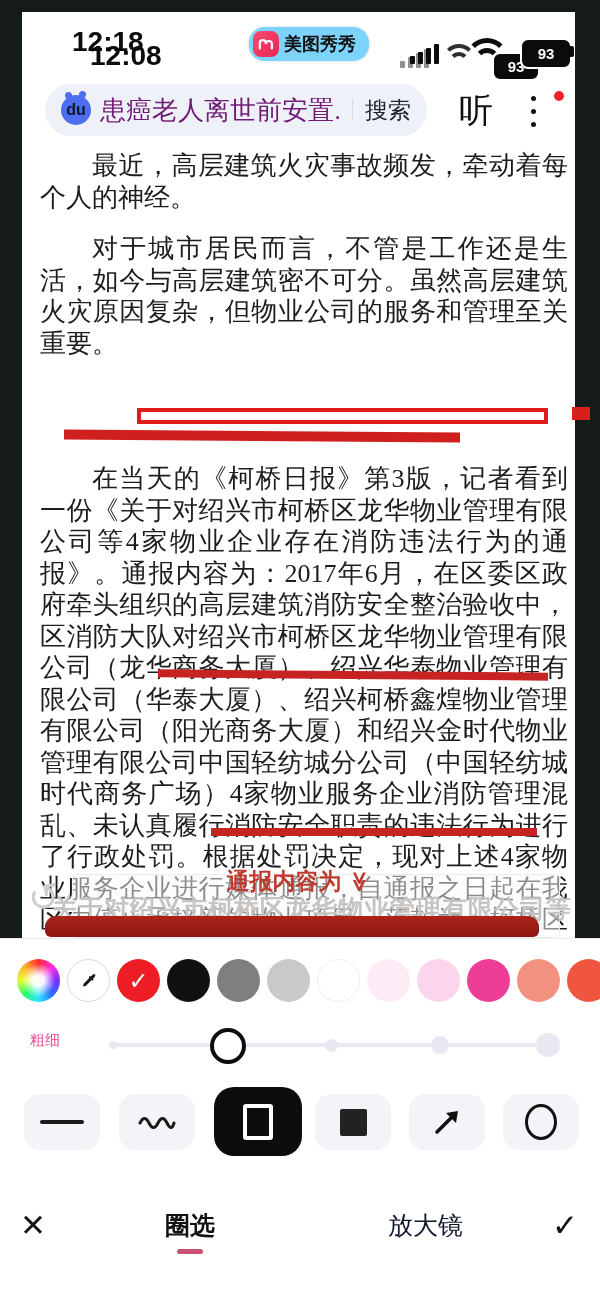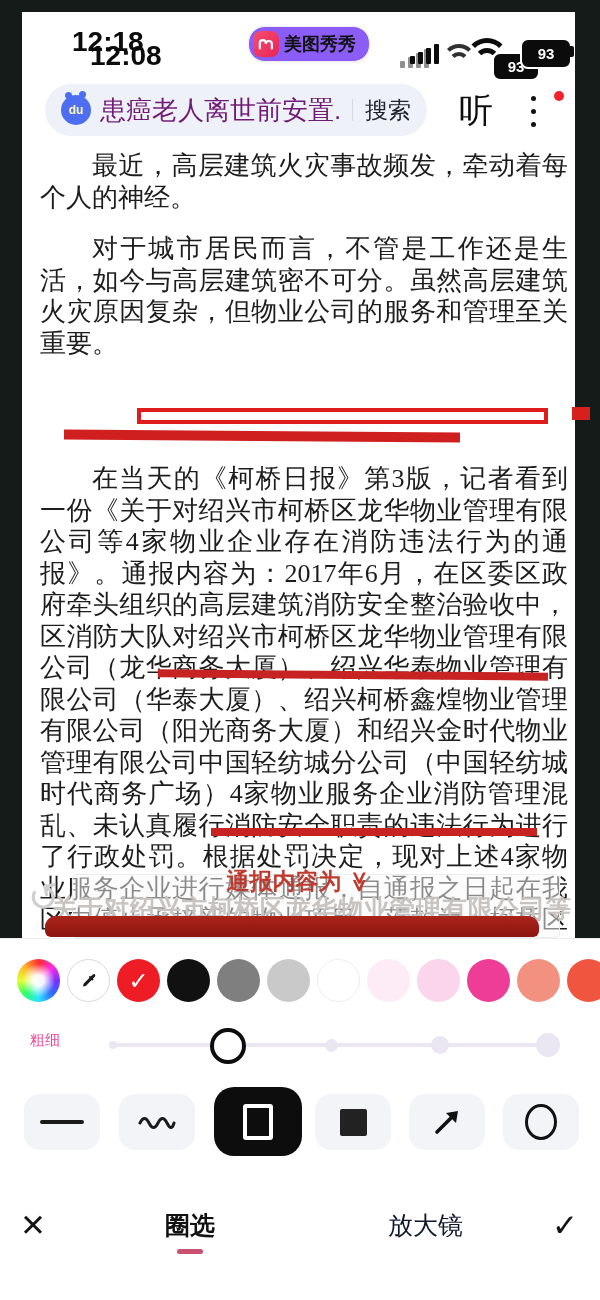--- a/index.html
+++ b/index.html
@@ -5,37 +5,37 @@
   html,body{margin:0;padding:0;background:#444;}
   #page{position:relative;width:600px;height:1300px;background:#141b18;overflow:hidden;
         font-family:"Liberation Sans","DejaVu Sans",sans-serif;}
   .abs{position:absolute;}
 
   
   #shot{position:absolute;left:22px;top:12px;width:553px;height:926px;background:#ffffff;overflow:hidden;}
 
   
   .clock{position:absolute;font-weight:700;font-size:28px;color:#0b0b0b;letter-spacing:0;}
-  .meitu-pill{position:absolute;left:226px;top:14px;width:120px;height:34px;background:#8b5cf6;border:1px solid #f0f0f0;
+  .meitu-pill{position:absolute;left:226px;top:14px;width:120px;height:34px;background:#7dd3fc;border:1px solid #f0f0f0;
               border-radius:17px;display:flex;align-items:center;box-shadow:0 1px 3px rgba(0,0,0,.06);}
   .meitu-ic{width:26px;height:26px;margin-left:4px;border-radius:8px;background:linear-gradient(135deg,#f64d6f,#e82457);
             display:flex;align-items:center;justify-content:center;flex:0 0 auto;}
   .meitu-name{font-size:18px;font-weight:700;color:#111;margin-left:5px;white-space:nowrap;}
   .bars{position:absolute;display:flex;align-items:flex-end;gap:3px;}
   .bars i{display:block;width:5px;background:#0c0c0c;border-radius:1px;}
   .wifi{position:absolute;}
   .wifi i{position:absolute;left:50%;transform:translateX(-50%);border-style:solid;
           border-color:#0c0c0c transparent transparent transparent;border-radius:50%;}
   .batt{position:absolute;background:#0b0b0b;color:#fff;border-radius:8px;display:flex;align-items:center;
         justify-content:center;font-weight:700;font-size:15px;border:2px solid #fff;}
 
   
   .search-pill{position:absolute;left:23px;top:72px;width:382px;height:52px;background:#eef1f8;border-radius:26px;
                display:flex;align-items:center;padding:0 16px;box-sizing:border-box;}
-  .paw{width:30px;height:30px;border-radius:50%;background:#4e6ef2;color:#fef9c3;font-size:12px;font-weight:700;
+  .paw{width:30px;height:30px;border-radius:50%;background:#4e6ef2;color:#0f172a;font-size:16px;font-weight:700;
        display:flex;align-items:center;justify-content:center;flex:0 0 auto;position:relative;}
   .paw:before{content:"";position:absolute;top:-3px;left:4px;width:7px;height:7px;border-radius:50%;background:#4e6ef2;}
   .paw:after{content:"";position:absolute;top:-4px;right:5px;width:7px;height:7px;border-radius:50%;background:#4e6ef2;}
   .query{font-size:26px;color:#701a75;margin-left:9px;white-space:nowrap;overflow:hidden;flex:1;}
   .sdiv{width:1px;height:22px;background:#d6dae4;margin:0 12px;flex:0 0 auto;}
   .sbtn{font-size:23px;color:#20242c;font-weight:500;flex:0 0 auto;}
   .listen{position:absolute;left:437px;top:76px;font-size:34px;color:#0d0d0d;}
   .kebab{position:absolute;left:509px;top:84px;width:6px;}
   .kebab i{display:block;width:5px;height:5px;border-radius:50%;background:#111;margin:0 0 8px 0;}
   .notif-dot{position:absolute;left:532px;top:79px;width:10px;height:10px;border-radius:50%;background:#f5222d;}

